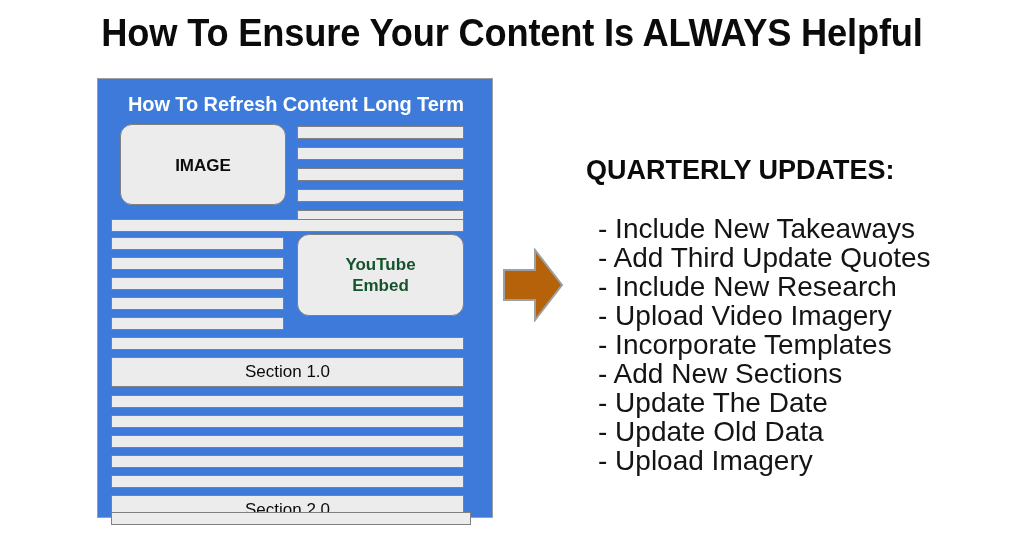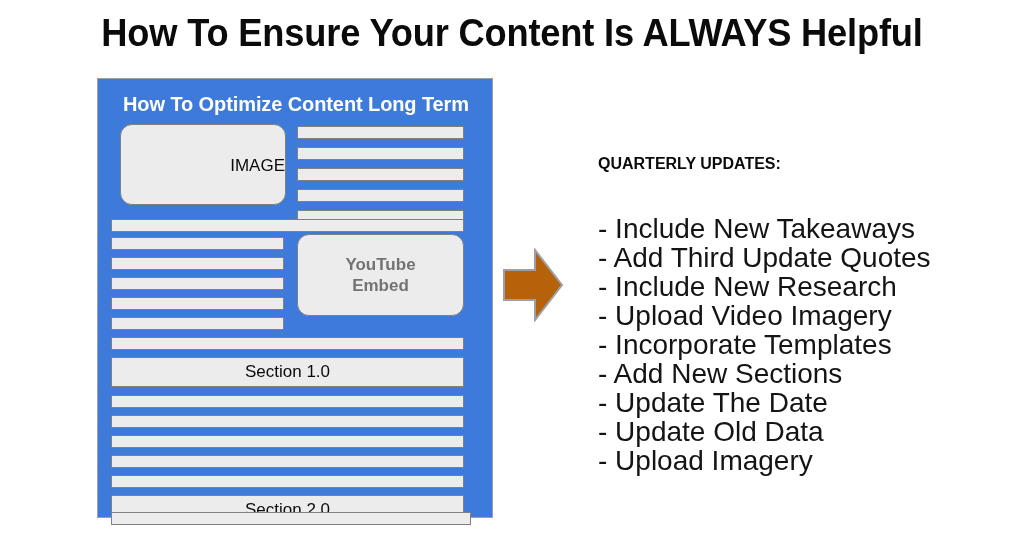--- a/index.html
+++ b/index.html
@@ -84,57 +84,57 @@
     color: #0b0b0b;
   }
 
   #image-box {
     left: 22px;
     top: 45px;
     width: 166px;
     height: 81px;
     border-radius: 12px;
     line-height: 81px;
-    text-align: right;
-    font-weight: normal;
+    text-align: center;
+    font-weight: bold;
     font-size: 17px;
     color: #0b0b0b;
   }
   #youtube-box {
     left: 199px;
     top: 155px;
     width: 167px;
     height: 82px;
     border-radius: 12px;
     display: flex;
     align-items: center;
     justify-content: center;
     text-align: center;
     font-weight: bold;
     font-size: 17px;
     line-height: 21px;
-    color: #737373;
+    color: #14532d;
   }
 
   
   #arrow {
     position: absolute;
     left: 502px;
     top: 248px;
     width: 62px;
     height: 74px;
   }
 
   
   #updates-heading {
     position: absolute;
-    left: 598px;
+    left: 586px;
     top: 155px;
     font-weight: bold;
-    font-size: 16px;
+    font-size: 27px;
     color: #0b0b0b;
     white-space: nowrap;
   }
   #updates-list {
     position: absolute;
     left: 598px;
     top: 214px;
     margin: 0;
     padding: 0;
     list-style: none;
@@ -146,21 +146,21 @@
     white-space: nowrap;
   }
 </style>
 </head>
 <body>
 
 <div id="main-title">How To Ensure Your Content Is ALWAYS Helpful</div>
 
 <div id="doc-panel">
 
-  <div id="doc-heading">How To Optimize Content Long Term</div>
+  <div id="doc-heading">How To Refresh Content Long Term</div>
 
   <div class="gbox" id="image-box">IMAGE</div>
 
   <div class="gbar" style="left:199px; top:47px;  width:167px;"></div>
   <div class="gbar" style="left:199px; top:68px;  width:167px;"></div>
   <div class="gbar" style="left:199px; top:89px;  width:167px;"></div>
   <div class="gbar" style="left:199px; top:110px; width:167px;"></div>
   <div class="gbar" style="left:199px; top:131px; width:167px;"></div>
 
   <div class="gbar" style="left:13px; top:140px; width:353px;"></div>

